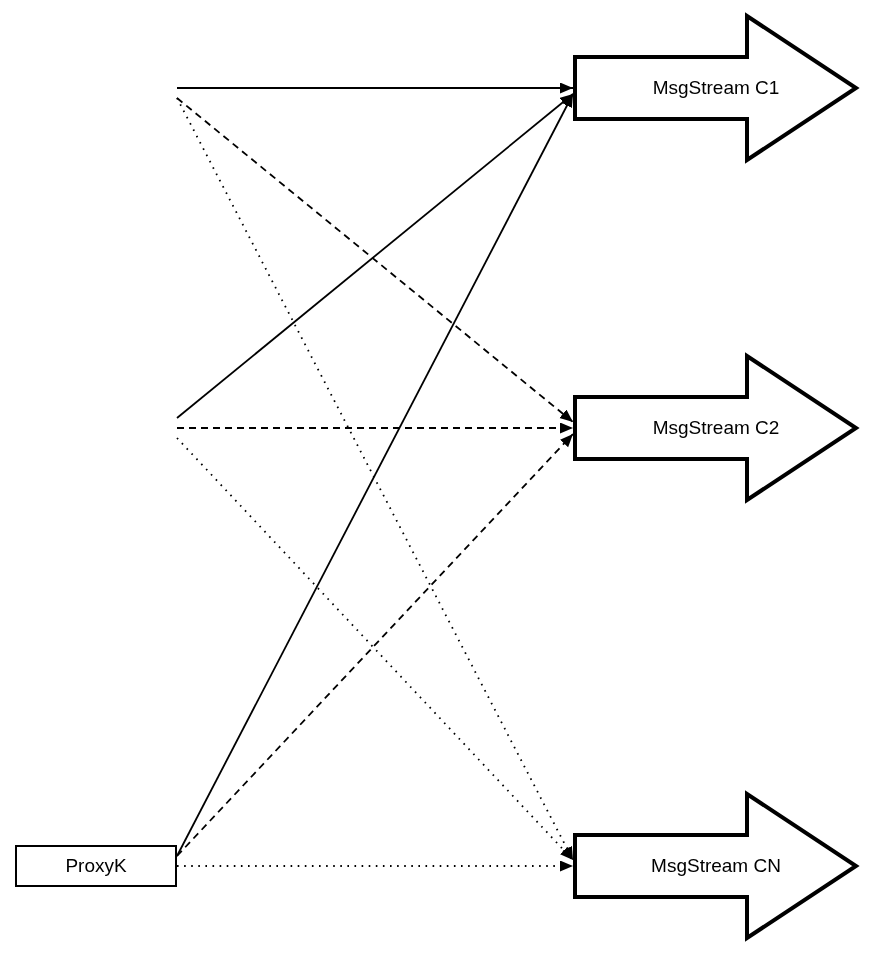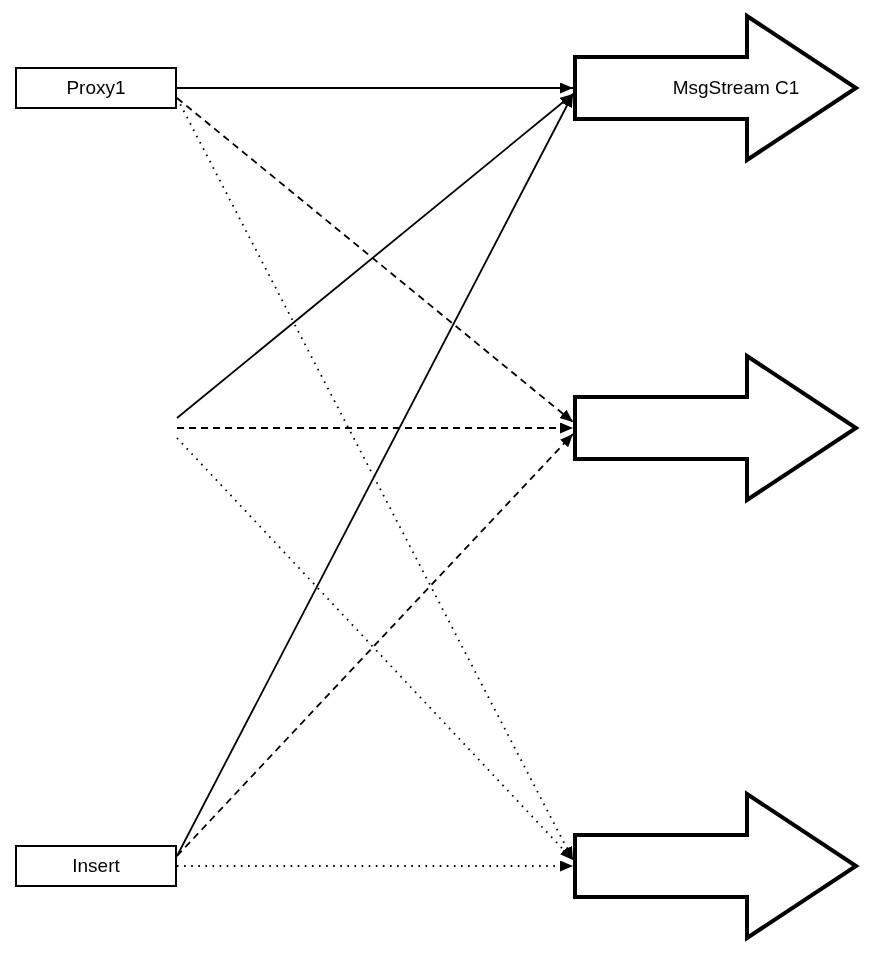--- a/index.html
+++ b/index.html
@@ -60,21 +60,20 @@
 
   .stream-label {
     position: absolute;
     left: 578px;
     width: 276px;
     height: 26px;
     line-height: 26px;
     text-align: center;
     font-size: 19px;
     color: var(--stroke);
-    padding-left: 20px;
   }
   .stream-label.s1 { top: 75px; }
   .stream-label.s2 { top: 415px; }
   .stream-label.sn { top: 853px; }
 
   .diagram-title {
     position: absolute;
     left: 281px;
     top: 23px;
     width: 244px;
@@ -106,23 +105,22 @@
         <line x1="177" y1="98" x2="573" y2="860" class="conn dotted" marker-end="url(#ah)"></line>
         <line x1="177" y1="418" x2="573" y2="94" class="conn solid" marker-end="url(#ah)"></line>
         <line x1="177" y1="428" x2="573" y2="428" class="conn dashed" marker-end="url(#ah)"></line>
         <line x1="177" y1="438" x2="573" y2="860" class="conn dotted" marker-end="url(#ah)"></line>
         <line x1="177" y1="856" x2="573" y2="94" class="conn solid" marker-end="url(#ah)"></line>
         <line x1="177" y1="856" x2="573" y2="434" class="conn dashed" marker-end="url(#ah)"></line>
         <line x1="177" y1="866" x2="573" y2="866" class="conn dotted" marker-end="url(#ah)"></line>
       </g>
   </svg>
 
-  <div class="proxy-box p1">
-    <span>Proxy1</span>
-  </div>
   <div class="proxy-box pk">
-    <span>Insert</span>
+    <span>ProxyK</span>
   </div>
 
   <div class="stream-label s1">MsgStream C1</div>
+  <div class="stream-label s2">MsgStream C2</div>
+  <div class="stream-label sn">MsgStream CN</div>
 
 
 </div>
 
 </body></html>

